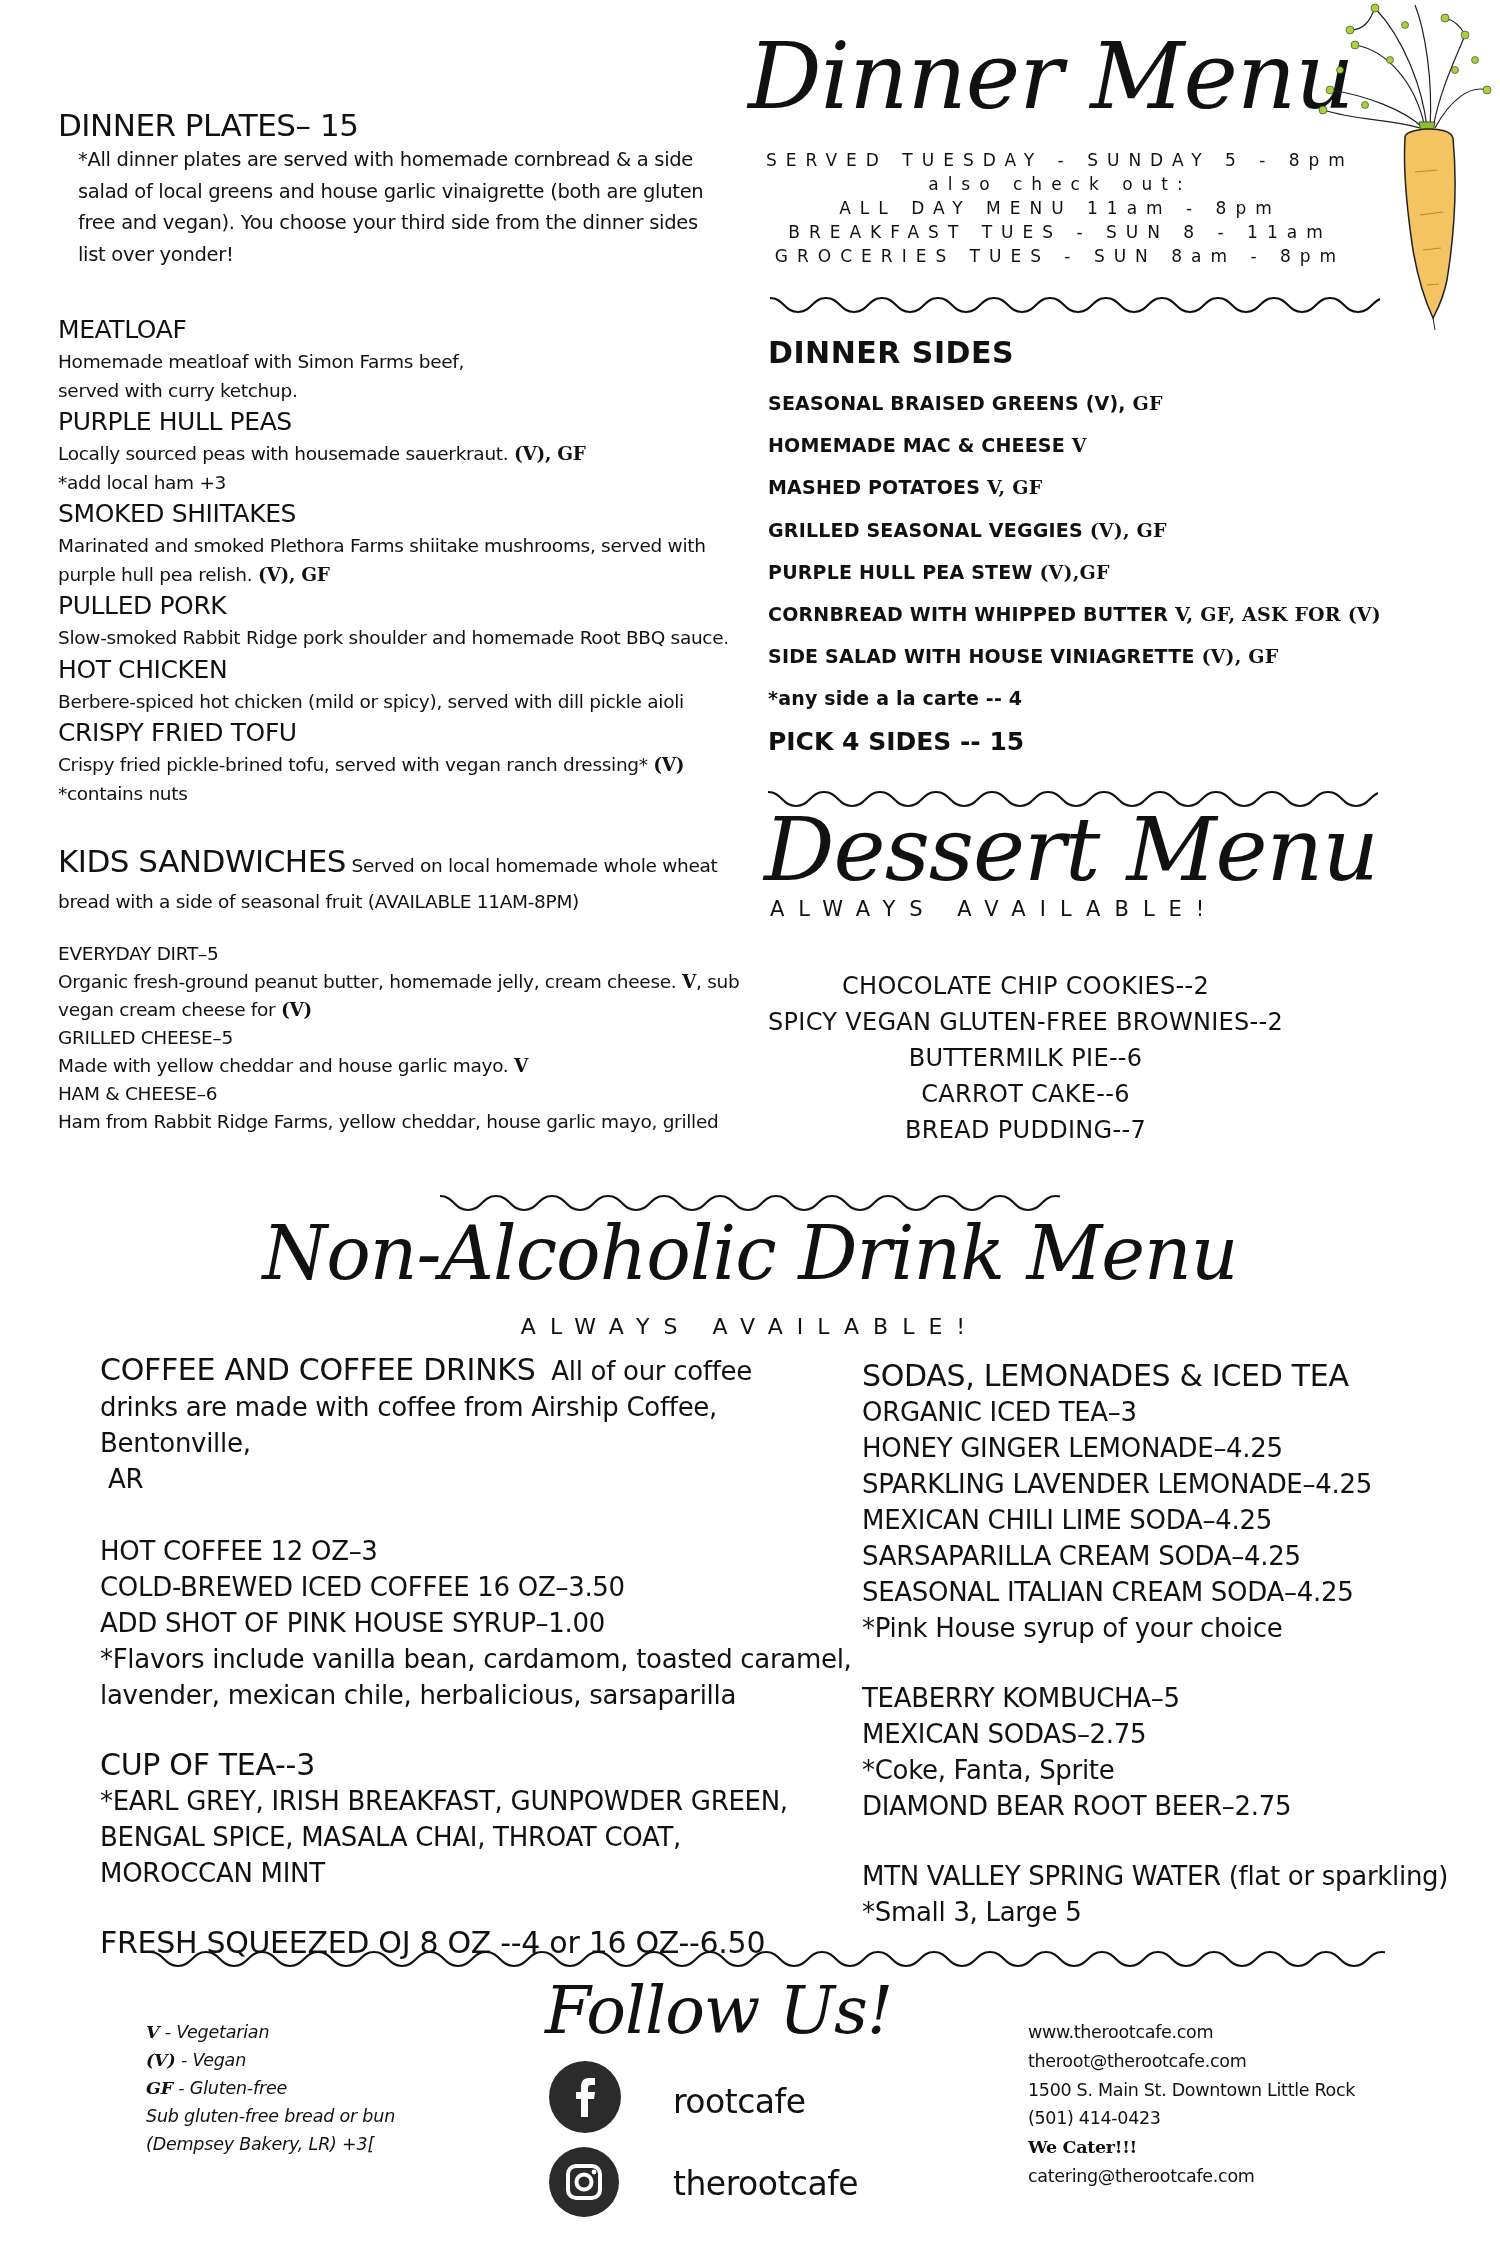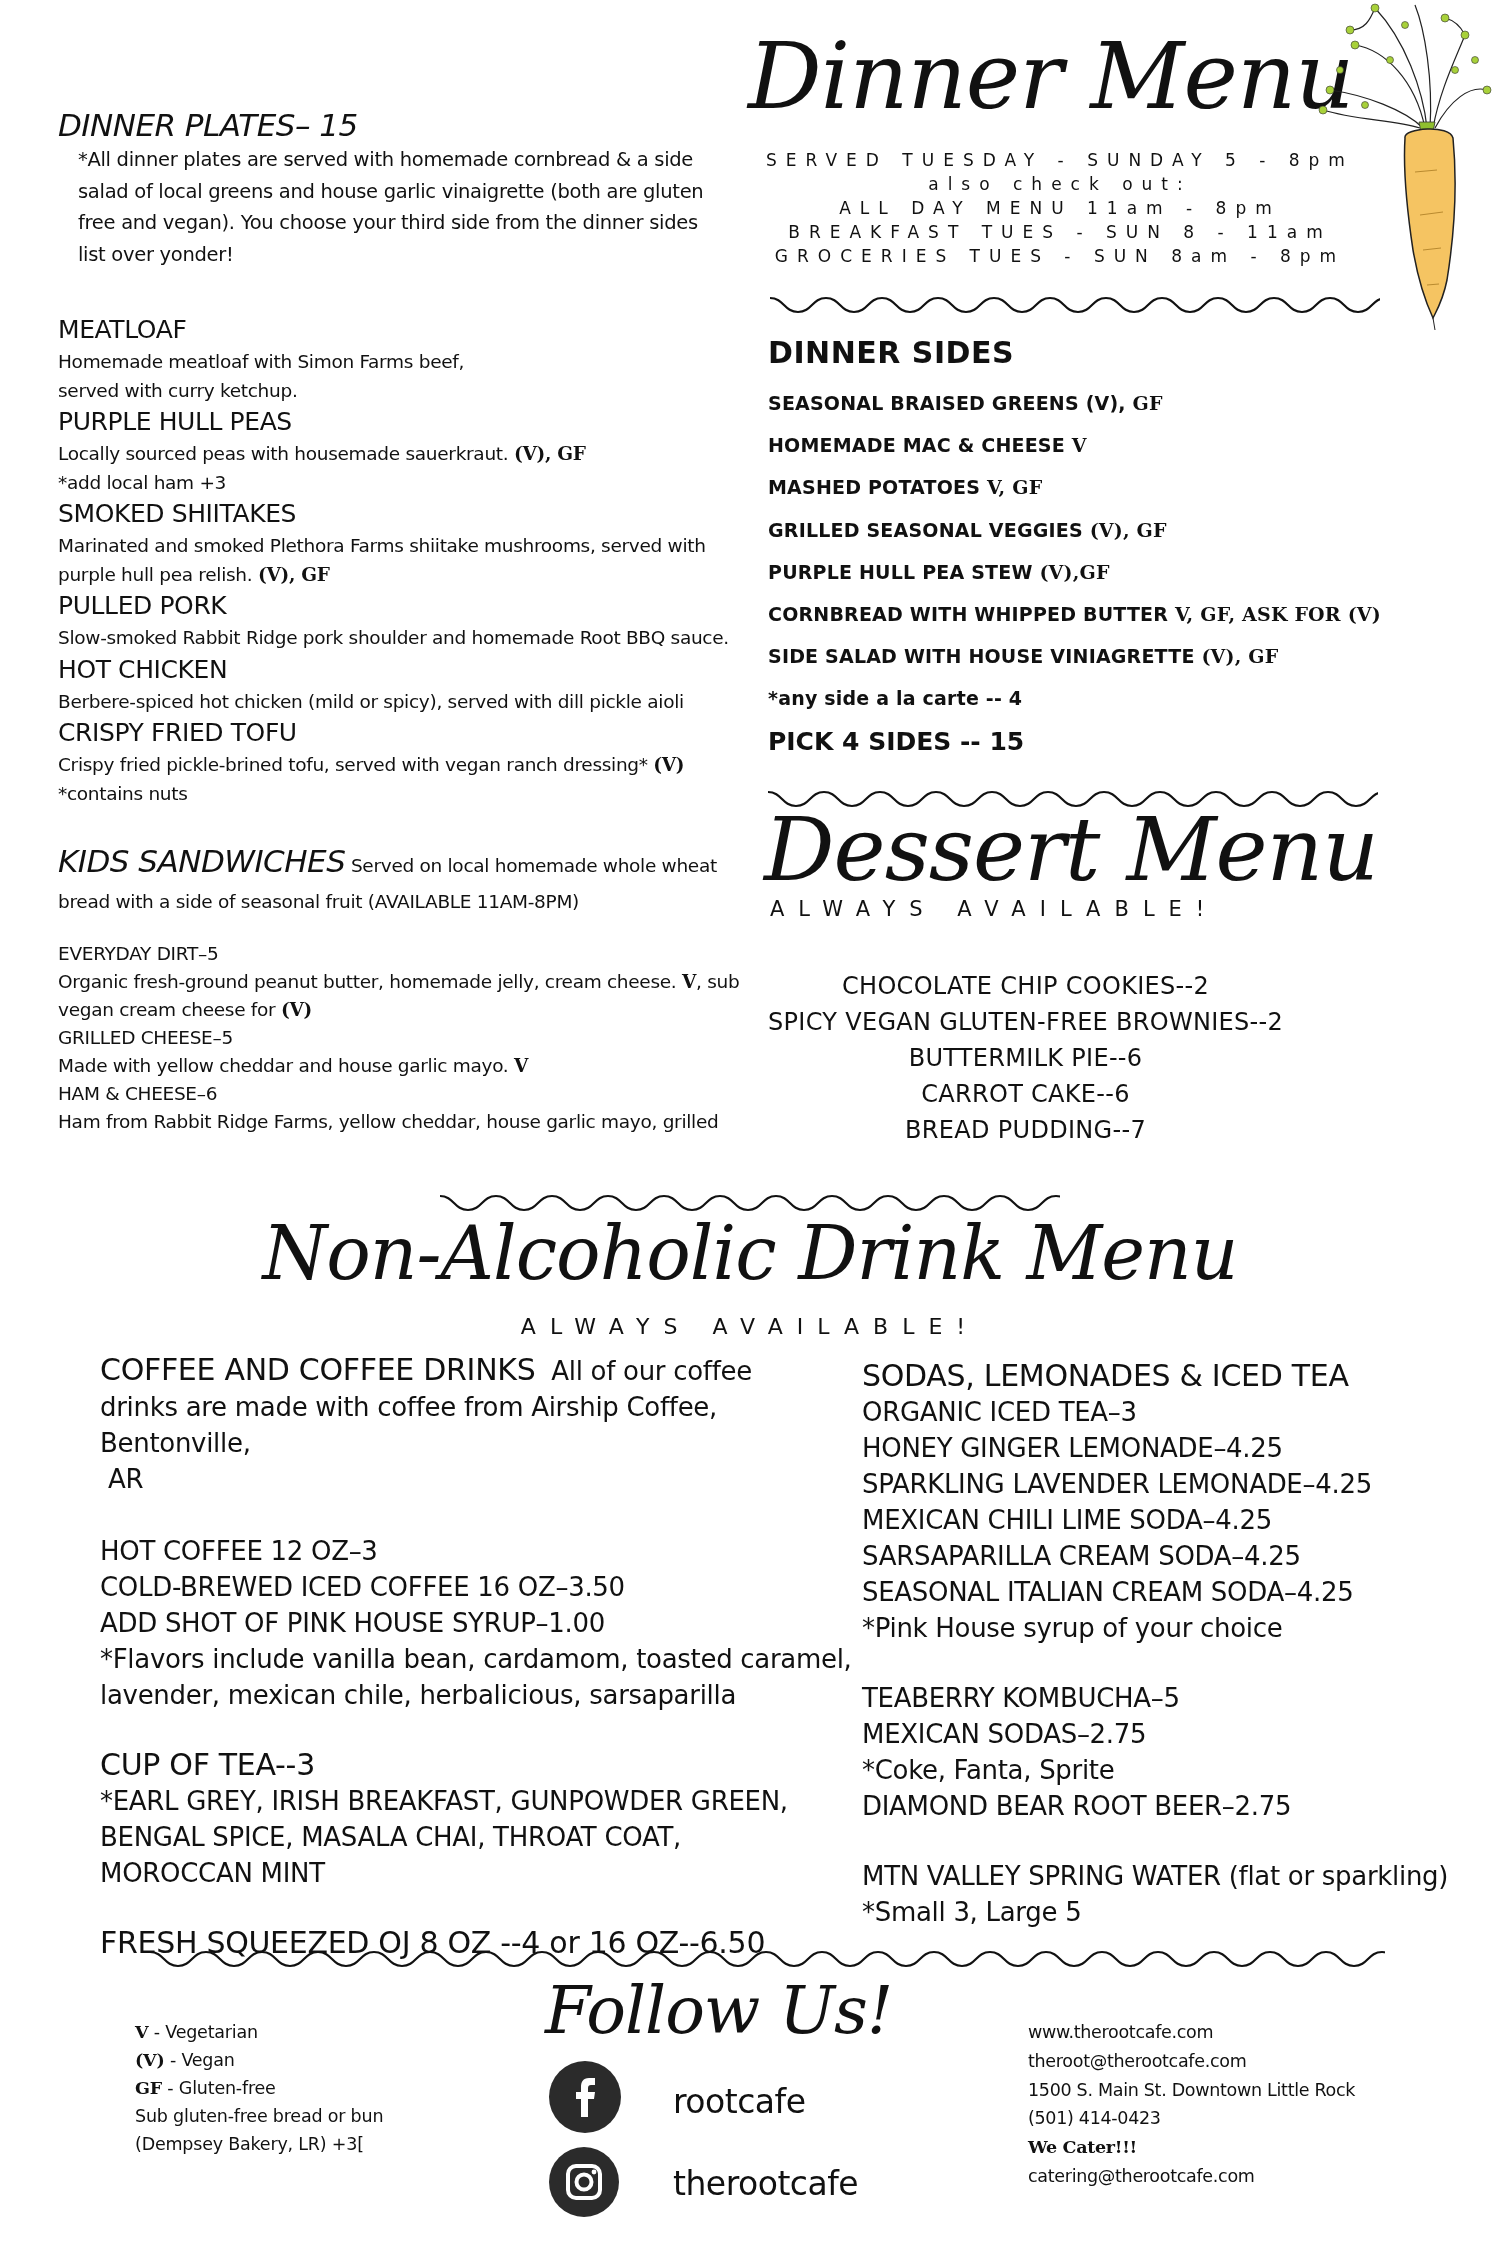--- a/index.html
+++ b/index.html
@@ -2,21 +2,21 @@
 <html><head>
 <meta charset="utf-8">
 <style>
   html,body{margin:0;padding:0;background:#ffffff;}
   body{width:1500px;height:2250px;position:relative;overflow:hidden;color:#111;
        font-family:"DejaVu Sans","Liberation Sans",sans-serif;}
   .abs{position:absolute;}
   .script{font-family:"DejaVu Serif","Liberation Serif",serif;font-style:italic;font-weight:normal;color:#111;letter-spacing:-1px;}
   .sans{font-family:"DejaVu Sans","Liberation Sans",sans-serif;}
   .b{font-family:"DejaVu Serif","Liberation Serif",serif;font-weight:bold;}
-  .h-title{font-size:31px;line-height:38px;letter-spacing:-0.5px;font-style:italic;}
+  .h-title{font-size:31px;line-height:38px;letter-spacing:-0.5px;}
   .body-txt{font-size:19.5px;line-height:31.5px;letter-spacing:-0.3px;}
   .item-title{font-size:25px;line-height:32px;letter-spacing:-0.4px;}
   .item-desc{font-size:18.5px;line-height:31.5px;letter-spacing:-0.3px;}
   .spaced{letter-spacing:9px;font-size:17px;line-height:24px;text-align:center;}
   .sides .row{font-size:19px;line-height:42.2px;letter-spacing:0.2px;font-weight:600;}
   .dessert .row{font-size:24px;line-height:36px;letter-spacing:0.3px;text-align:center;}
   .drinks{font-size:26px;line-height:36px;letter-spacing:-0.3px;}
   .wave{position:absolute;}
   .legend .row{font-size:17.5px;line-height:28px;letter-spacing:-0.2px;}
   .contact .row{font-size:17.5px;line-height:28.8px;letter-spacing:-0.3px;}
@@ -225,21 +225,21 @@
   <div>DIAMOND BEAR ROOT BEER–2.75</div>
   <div style="height:34px;"></div>
   <div>MTN VALLEY SPRING WATER (flat or sparkling)</div>
   <div>*Small 3, Large 5</div>
 </div>
 
 <svg class="wave" style="left:150px;top:1946px;" width="1235" height="24">
     <rect width="1235" height="24" fill="url(#wavepat)"></rect>
   </svg>
 
-<div class="abs sans legend" style="left:135px;top:2018px;">
+<div class="abs sans legend" style="left:146px;top:2018px;font-style:italic;">
   <div class="row"><span class="b">V</span><span> - Vegetarian</span></div>
   <div class="row"><span class="b">(V)</span><span> - Vegan</span></div>
   <div class="row"><span class="b">GF</span><span> - Gluten-free</span></div>
   <div class="row"><span>Sub gluten-free bread or bun</span></div>
   <div class="row"><span>(Dempsey Bakery, LR) +3[</span></div>
 </div>
 
 <div class="abs script" style="left:545px;top:1968px;font-size:66px;line-height:86px;">Follow Us!</div>
 
 <div class="social-circle" style="left:549px;top:2061px;">

